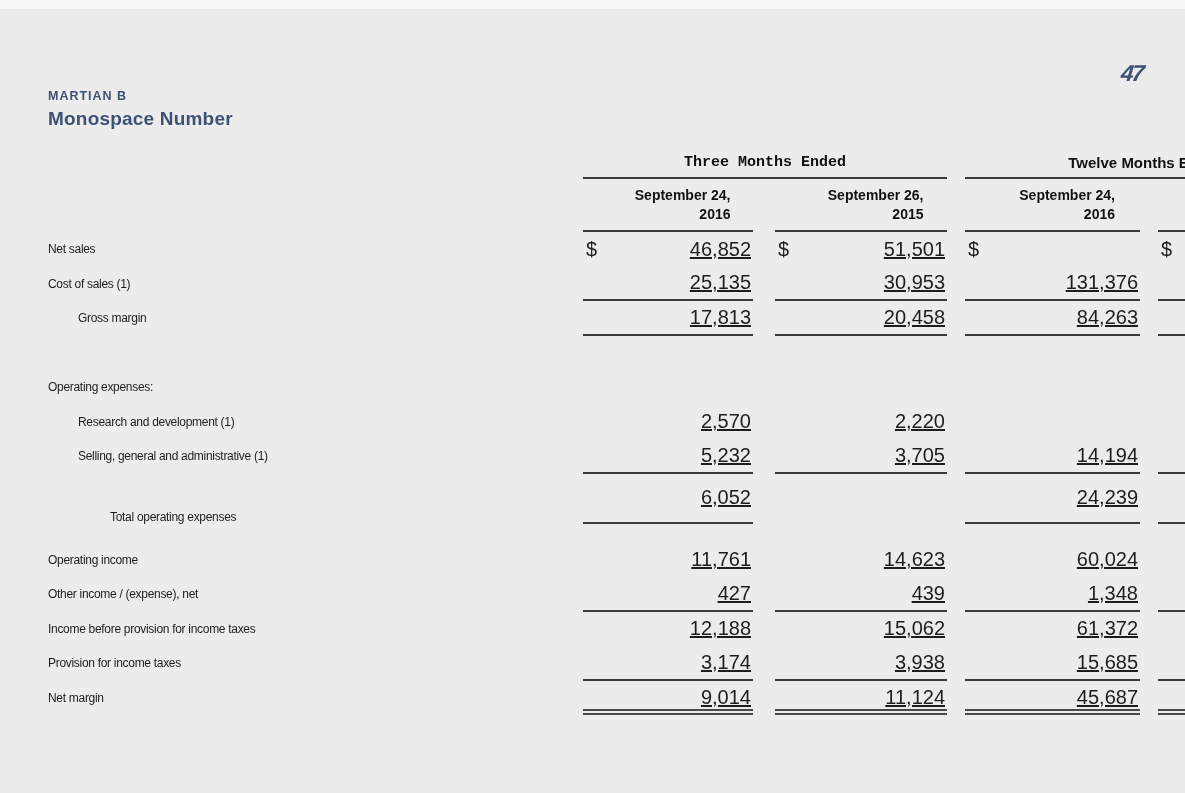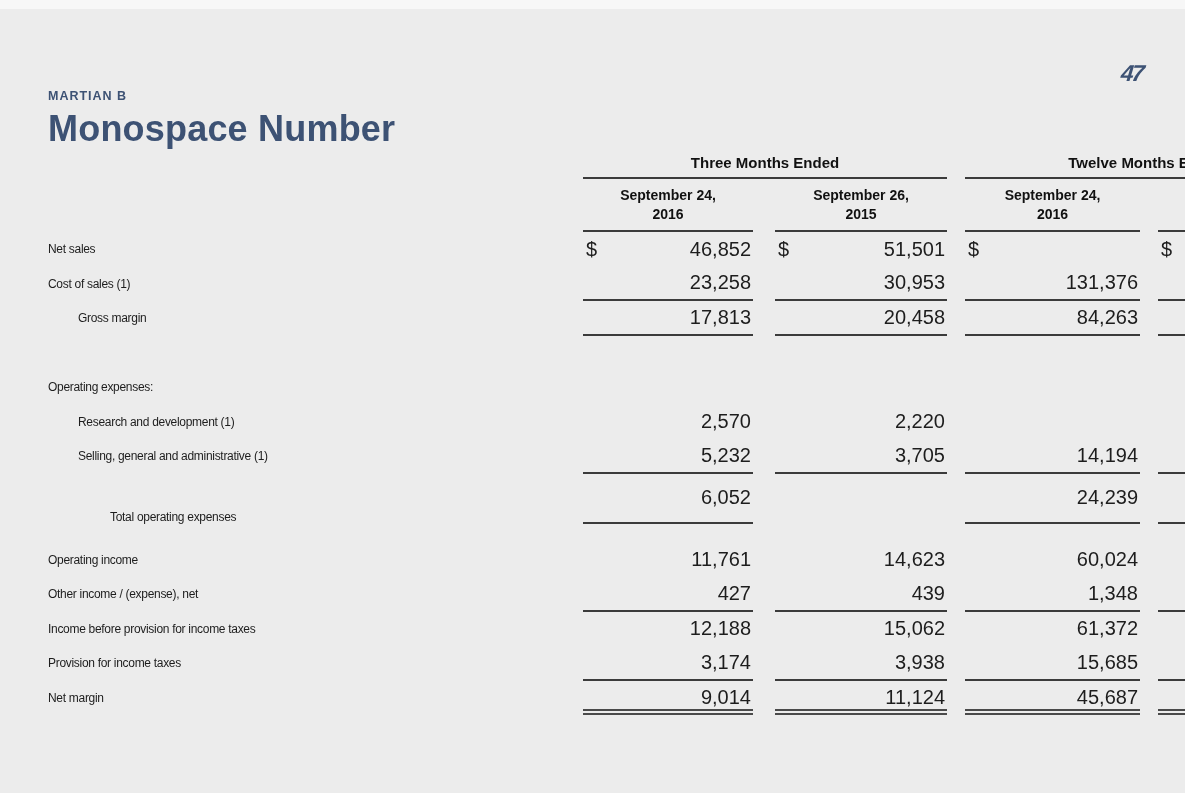--- a/index.html
+++ b/index.html
@@ -12,21 +12,21 @@
   }
   .top-strip { position:absolute; top:0; left:0; width:100%; height:9px; background:#f7f7f7; }
 
   
   .hdr { position:absolute; left:48px; top:50px;margin-top:39px; }
   .eyebrow {
     font-size:12.5px; font-weight:700; letter-spacing:1px;
     color:#3d5274;
   }
   .title {
-    margin-top:5px; font-size:36px; font-weight:700;
+    margin-top:5px; font-size:19px; font-weight:700;
     letter-spacing:0.2px; color:#3d5274;
   }
   .logo {
     position:absolute; top:60px; right:42px;
     font-size:23px; font-weight:800; font-style:italic;
     letter-spacing:-2px; color:#3d5274;
     transform:skewX(-6deg);
   }
 
   
@@ -39,42 +39,42 @@
   .c1 { grid-column:2; } .c2 { grid-column:4; } .c3 { grid-column:6; } .c4 { grid-column:8; }
 
   
   .grp-row { height:31px; }
   .grp {
     align-self:end;
     text-align:center; font-size:15px; font-weight:700; color:#111;
     border-bottom:2px solid #3b3b3b; padding-bottom:6px;
     white-space:nowrap; overflow:visible;
   }
-  .grp-3mo { grid-column:2 / span 3; }
+  .grp-3mo { grid-column:2 / span 3;font-family:Liberation Mono, monospace; }
   .grp-12mo { grid-column:6 / span 3; }
 
   
   .date-row { height:53px; }
   .dateh {
     text-align:center; font-size:14px; font-weight:700; color:#111;
     line-height:1.35; padding-top:7px;
     border-bottom:2px solid #3b3b3b;
   }
-  .dateh .inner { display:inline-block; max-width:125px; }
+  .dateh .inner { display:inline-block; max-width:125px;text-align:right; }
 
   
   .row { height:34.5px; align-items:center; }
   .spacer { height:34.5px; }
   .num {
     position:relative; align-self:stretch;
     display:flex; align-items:center;
     font-size:20px;
   }
   .num .dollar { position:absolute; left:3px; }
-  .num .val { flex:1; text-align:right; padding-right:2px; font-variant-numeric:tabular-nums; }
+  .num .val { flex:1; text-align:right; padding-right:2px; font-variant-numeric:tabular-nums;text-decoration:underline; }
   .ul  { border-bottom:2px solid #3b3b3b; }
   .uld { border-bottom:6px double #4a4a4a;align-items:flex-end; }
   .ind1 { padding-left:30px; }
   .ind2 { padding-left:62px;margin-top:36px; }
 </style>
 </head>
 <body>
 
 <div class="stage">
   <div class="top-strip"></div>
@@ -114,21 +114,21 @@
         </div>
       <div class="num c4">
           <span class="dollar">$</span>
           <span class="val"></span>
         </div>
     </div>
 
     <div class="grid-row row">
       <div class="lab">Cost of sales (1)</div>
       <div class="num c1 ul">
-          <span class="val">23,258</span>
+          <span class="val">25,135</span>
         </div>
       <div class="num c2 ul">
           <span class="val">30,953</span>
         </div>
       <div class="num c3 ul">
           <span class="val">131,376</span>
         </div>
       <div class="num c4 ul">
           <span class="val"></span>
         </div>

